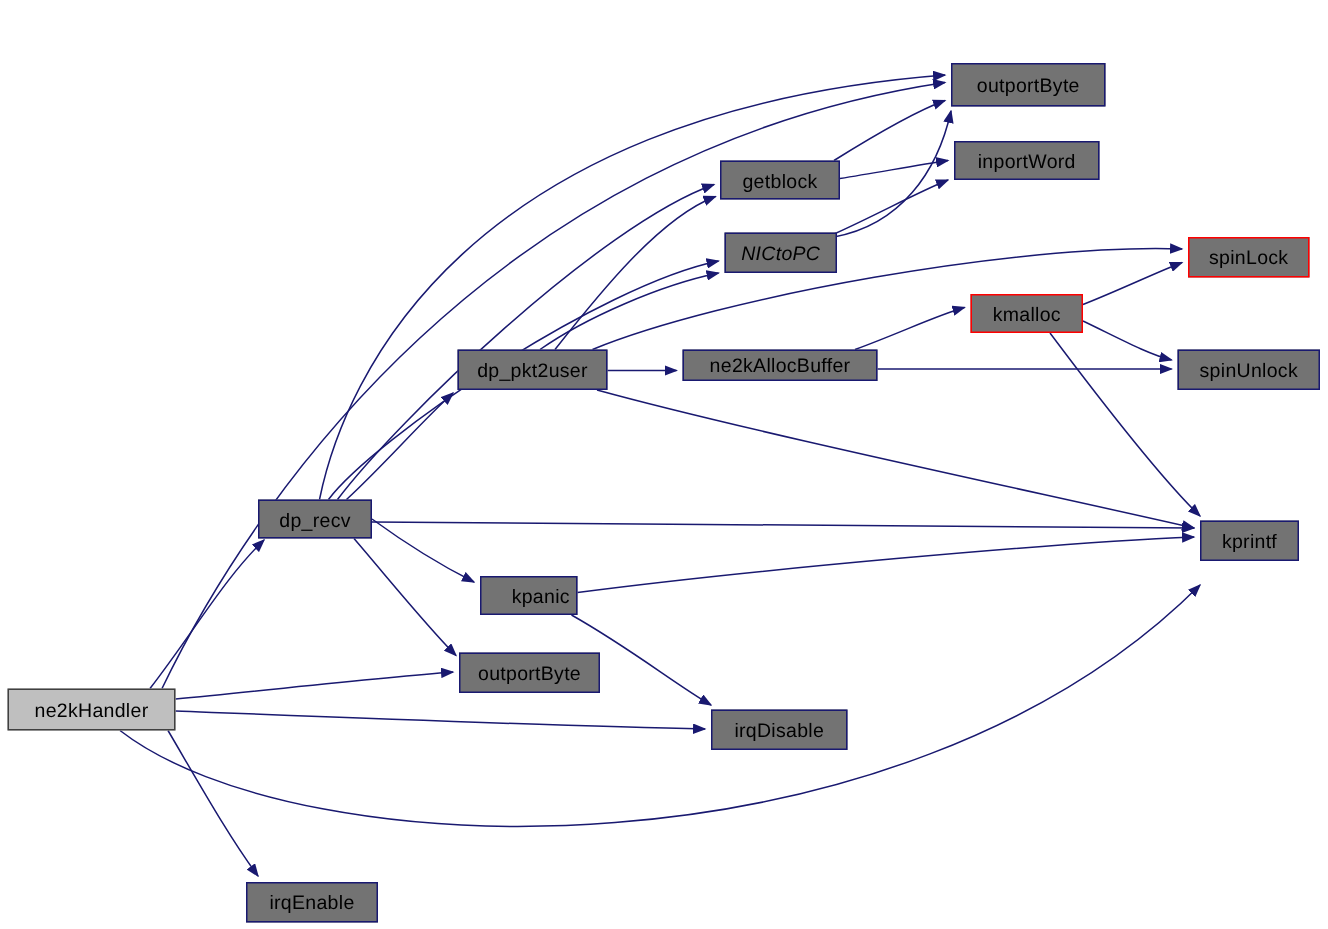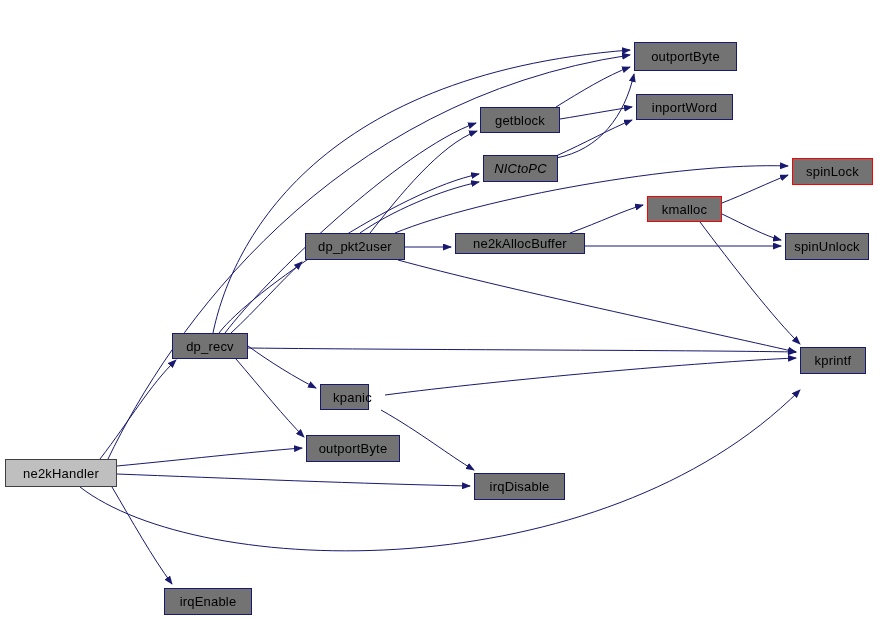--- a/index.html
+++ b/index.html
@@ -100,21 +100,21 @@
       </div>
       <div class="node" style="left: 164px; top: 588px; width: 88px; height: 27px;">
         <span class="node-label">irqEnable</span>
       </div>
       <div class="node" style="left: 172px; top: 333px; width: 76px; height: 26px;">
         <span class="node-label">dp_recv</span>
       </div>
       <div class="node" style="left: 306px; top: 435px; width: 94px; height: 27px;">
         <span class="node-label">outportByte</span>
       </div>
-      <div class="node" style="left: 320px; top: 384px; width: 49px; height: 26px; padding-left: 16px;">
+      <div class="node" style="left: 320px; top: 384px; width: 65px; height: 26px; padding-left: 16px;">
         <span class="node-label">kpanic</span>
       </div>
       <div class="node" style="left: 474px; top: 473px; width: 91px; height: 27px;">
         <span class="node-label">irqDisable</span>
       </div>
       <div class="node" style="left: 305px; top: 233px; width: 100px; height: 27px;">
         <span class="node-label">dp_pkt2user</span>
       </div>
       <div class="node" style="left: 455px; top: 233px; width: 130px; height: 21px;">
         <span class="node-label">ne2kAllocBuffer</span>
@@ -130,21 +130,21 @@
       </div>
       <div class="node" style="left: 636px; top: 94px; width: 97px; height: 26px;">
         <span class="node-label">inportWord</span>
       </div>
       <div class="node accent" style="left: 647px; top: 196px; width: 75px; height: 26px;">
         <span class="node-label">kmalloc</span>
       </div>
       <div class="node accent" style="left: 792px; top: 158px; width: 81px; height: 27px;">
         <span class="node-label">spinLock</span>
       </div>
-      <div class="node" style="left: 785px; top: 233px; width: 84px; height: 27px;">
+      <div class="node" style="left: 785px; top: 233px; width: 95px; height: 27px;">
         <span class="node-label">spinUnlock</span>
       </div>
       <div class="node" style="left: 800px; top: 347px; width: 66px; height: 27px;">
         <span class="node-label">kprintf</span>
       </div>
     </div>
 
 </div>
 
 </body></html>

